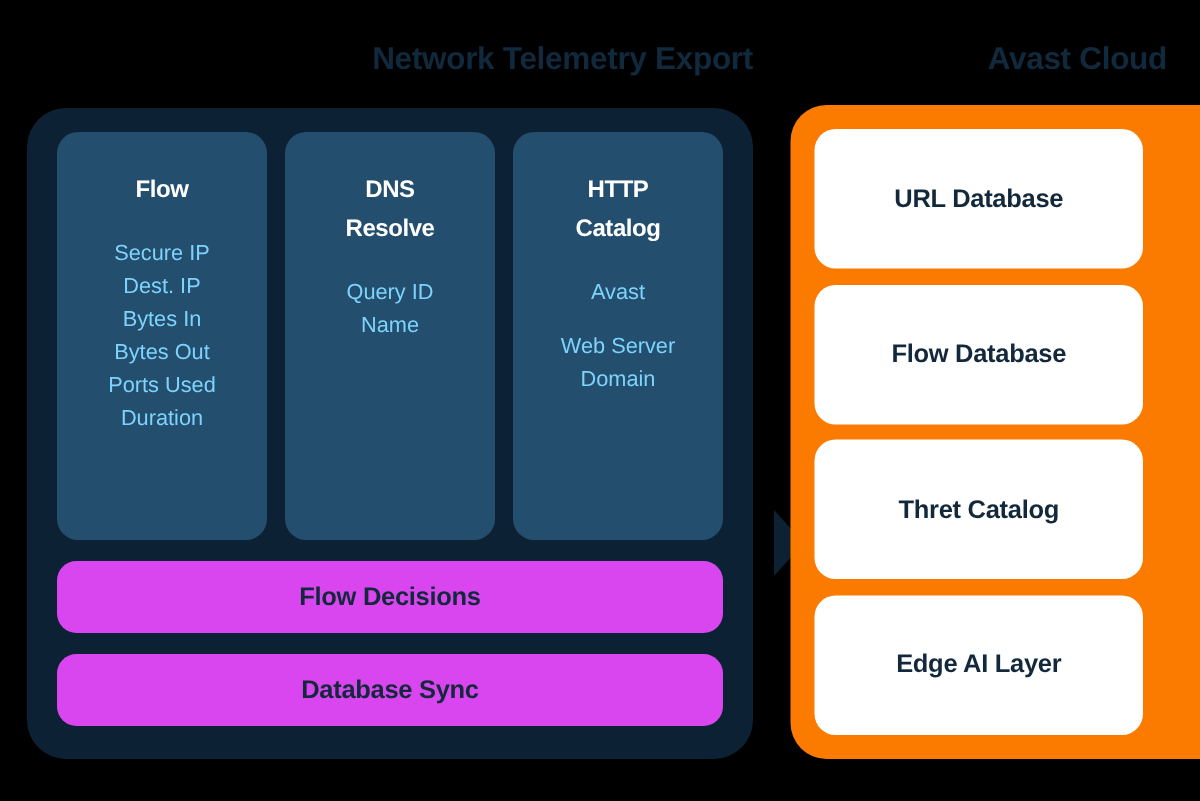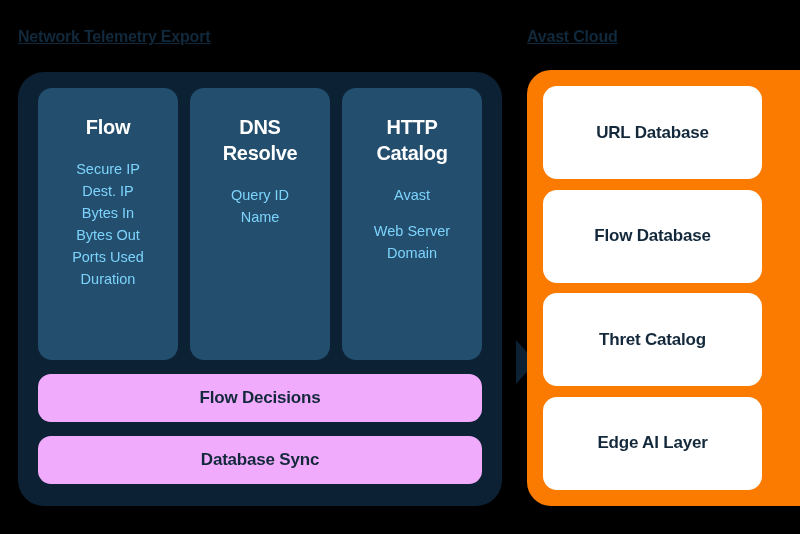--- a/index.html
+++ b/index.html
@@ -17,26 +17,25 @@
     position: relative;
     width: 800px;
     height: 534px;
     background: #000000;
   }
 
   
   .section-title {
     position: absolute;
     font-weight: bold;
-    font-size: 16px;
+    font-size: 21px;
     letter-spacing: -0.2px;
     color: #11293c;
-    text-align: left;
+    text-align: right;
     white-space: nowrap;
-    text-decoration: underline;
   }
   #title-left  { left: 18px;  top: 28px; width: 484px; }
   #title-right { left: 527px; top: 28px; width: 251px; }
 
   
   #telemetry-panel {
     position: absolute;
     left: 18px;
     top: 72px;
     width: 484px;
@@ -73,21 +72,21 @@
     height: 272px;
     background: #234e6d;
     border-radius: 14px;
     padding: 26px 8px 0 8px;
     text-align: center;
   }
 
   .card-title {
     color: #ffffff;
     font-weight: bold;
-    font-size: 20px;
+    font-size: 16px;
     line-height: 26px;
     letter-spacing: -0.3px;
     white-space: pre-line;
   }
 
   .card-fields {
     margin-top: 18px;
     list-style: none;
   }
   .card-fields li {
@@ -97,21 +96,21 @@
     white-space: pre-line;
   }
   .card-fields li.spaced { margin-top: 14px; }
 
   
   .white-bar {
     position: absolute;
     left: 38px;
     width: 444px;
     height: 48px;
-    background: #f0abfc;
+    background: #d946ef;
     border-radius: 13px;
     display: flex;
     align-items: center;
     justify-content: center;
   }
   #bar-flow-decisions { top: 374px; }
   #bar-database-sync  { top: 436px; }
 
   .white-bar-label {
     color: #13293b;

